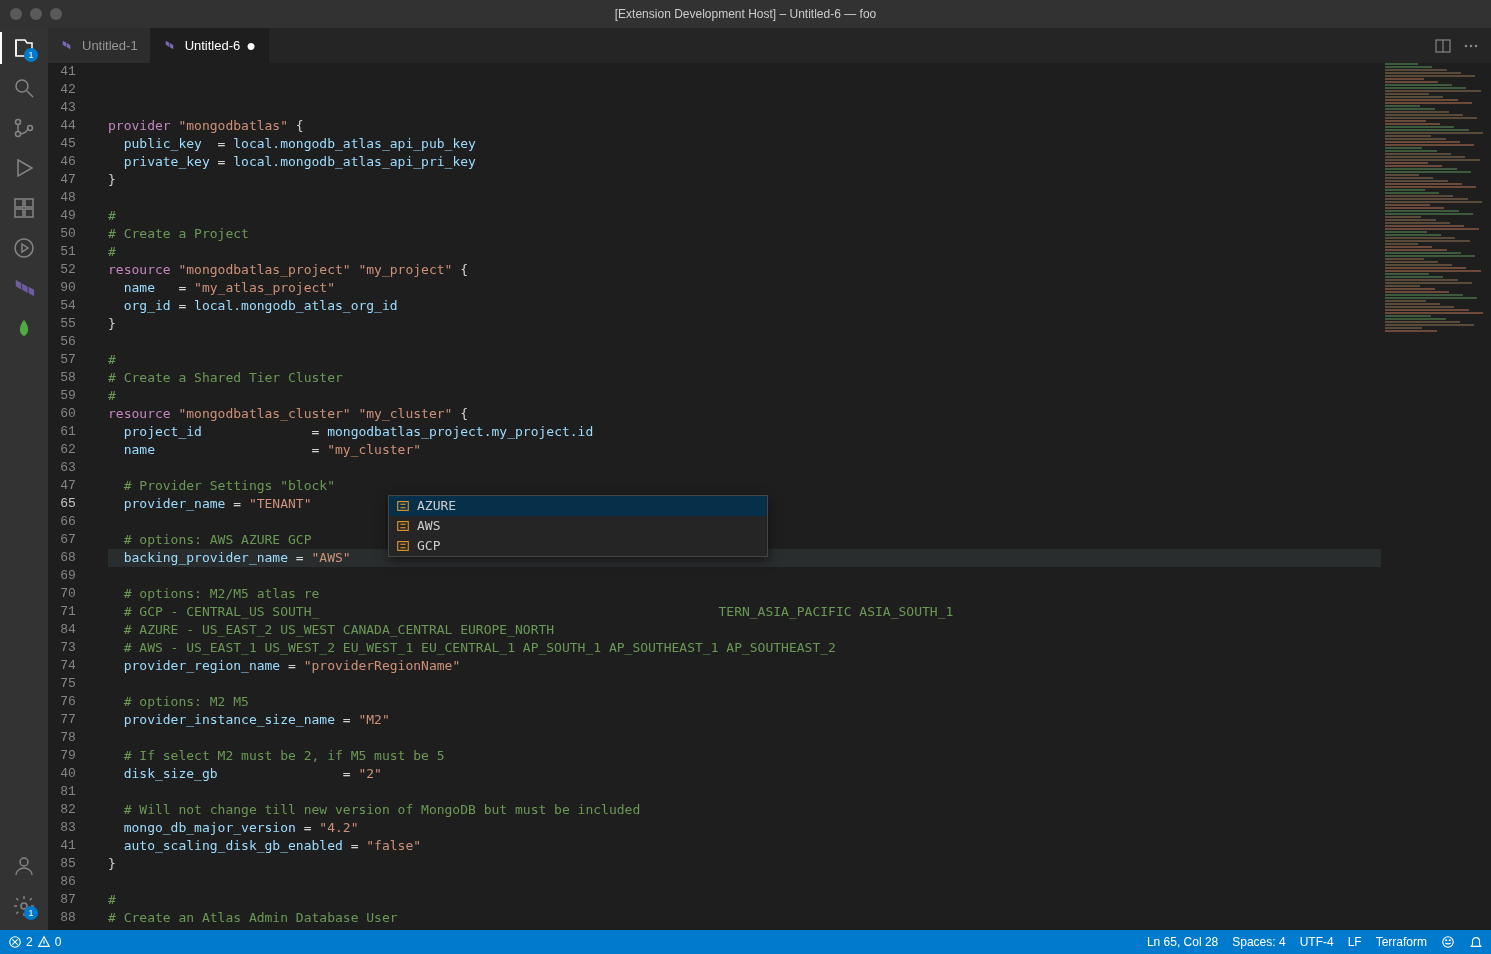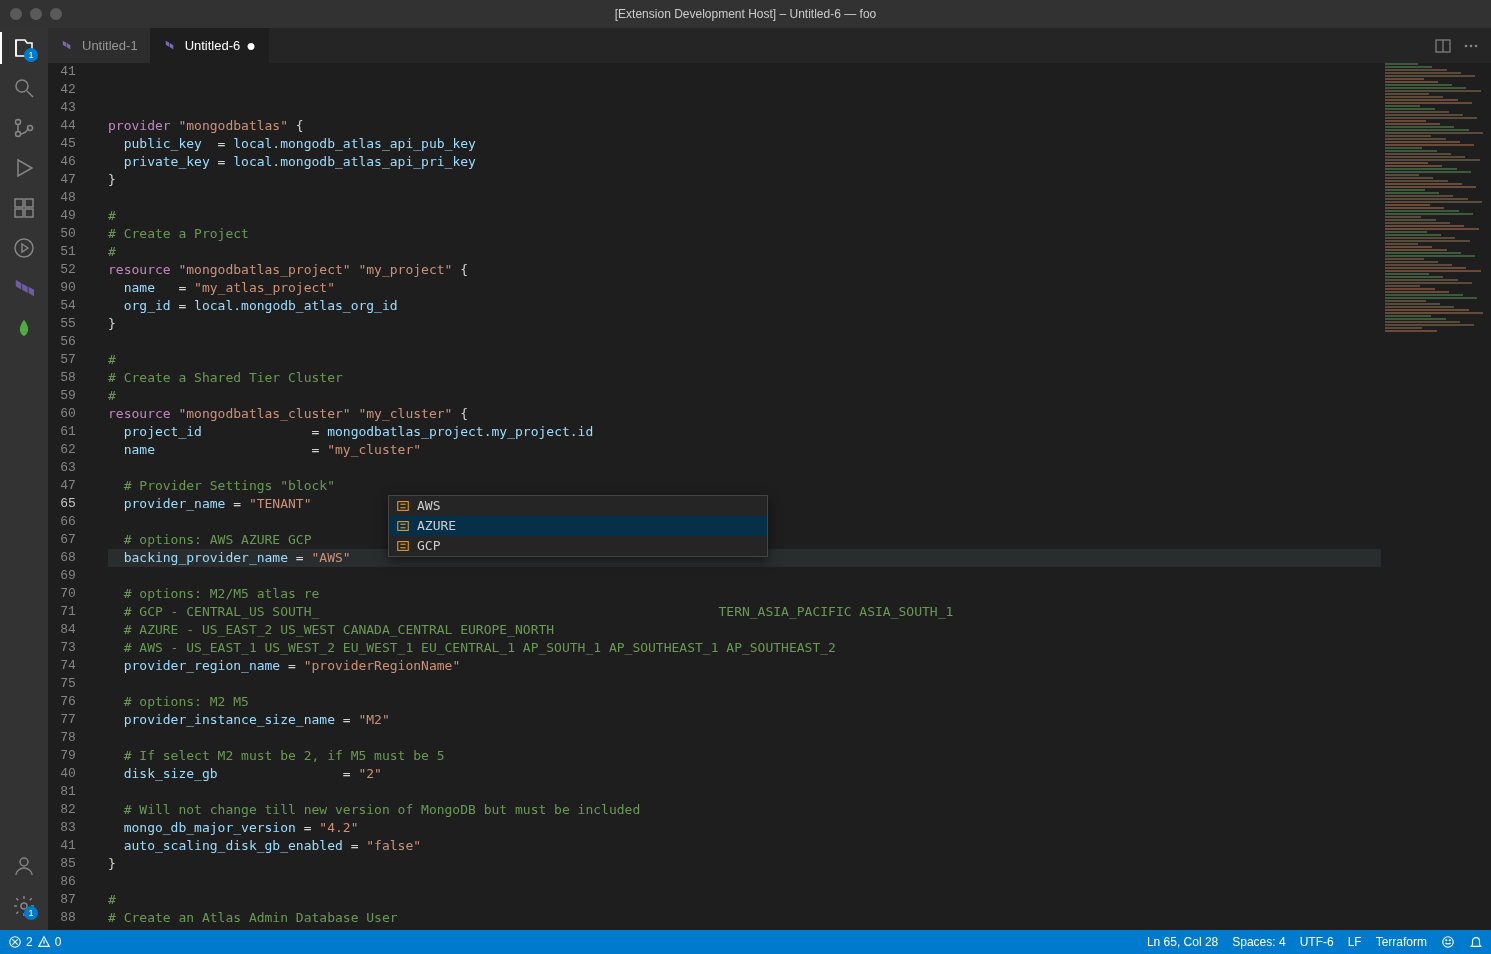--- a/index.html
+++ b/index.html
@@ -334,29 +334,29 @@
           <div class="line">81</div>
           <div class="line">82</div>
           <div class="line">83</div>
           <div class="line">41</div>
           <div class="line">85</div>
           <div class="line">86</div>
           <div class="line">87</div>
           <div class="line">88</div>
         </div>
       <div class="code" id="code">
-        <div class="autocomplete" id="autocomplete" style="top: 432px; left: 284px;"><div class="ac-item"><span class="ac-icon"><svg width="14" height="14" viewBox="0 0 16 16" fill="none" stroke="currentColor" stroke-width="1.2">
-                  <rect x="2" y="3" width="12" height="10"></rect>
-                  <line x1="5" y1="6" x2="11" y2="6"></line>
-                  <line x1="5" y1="10" x2="11" y2="10"></line>
-                </svg></span><span class="ac-label">AWS</span></div><div class="ac-item selected"><span class="ac-icon"><svg width="14" height="14" viewBox="0 0 16 16" fill="none" stroke="currentColor" stroke-width="1.2">
+        <div class="autocomplete" id="autocomplete" style="top: 432px; left: 284px;"><div class="ac-item selected"><span class="ac-icon"><svg width="14" height="14" viewBox="0 0 16 16" fill="none" stroke="currentColor" stroke-width="1.2">
                   <rect x="2" y="3" width="12" height="10"></rect>
                   <line x1="5" y1="6" x2="11" y2="6"></line>
                   <line x1="5" y1="10" x2="11" y2="10"></line>
                 </svg></span><span class="ac-label">AZURE</span></div><div class="ac-item"><span class="ac-icon"><svg width="14" height="14" viewBox="0 0 16 16" fill="none" stroke="currentColor" stroke-width="1.2">
+                  <rect x="2" y="3" width="12" height="10"></rect>
+                  <line x1="5" y1="6" x2="11" y2="6"></line>
+                  <line x1="5" y1="10" x2="11" y2="10"></line>
+                </svg></span><span class="ac-label">AWS</span></div><div class="ac-item"><span class="ac-icon"><svg width="14" height="14" viewBox="0 0 16 16" fill="none" stroke="currentColor" stroke-width="1.2">
                   <rect x="2" y="3" width="12" height="10"></rect>
                   <line x1="5" y1="6" x2="11" y2="6"></line>
                   <line x1="5" y1="10" x2="11" y2="10"></line>
                 </svg></span><span class="ac-label">GCP</span></div></div>
       <div class="line"><span class="kw">provider </span><span class="str">"mongodbatlas"</span><span class="pn"> {</span></div><div class="line"><span class="var">  public_key  </span><span class="pn">= </span><span class="var">local.mongodb_atlas_api_pub_key</span></div><div class="line"><span class="var">  private_key </span><span class="pn">= </span><span class="var">local.mongodb_atlas_api_pri_key</span></div><div class="line"><span class="pn">}</span></div><div class="line"><span class="pn"></span></div><div class="line"><span class="cm">#</span></div><div class="line"><span class="cm"># Create a Project</span></div><div class="line"><span class="cm">#</span></div><div class="line"><span class="kw">resource </span><span class="str">"mongodbatlas_project" "my_project"</span><span class="pn"> {</span></div><div class="line"><span class="var">  name   </span><span class="pn">= </span><span class="str">"my_atlas_project"</span></div><div class="line"><span class="var">  org_id </span><span class="pn">= </span><span class="var">local.mongodb_atlas_org_id</span></div><div class="line"><span class="pn">}</span></div><div class="line"><span class="pn"></span></div><div class="line"><span class="cm">#</span></div><div class="line"><span class="cm"># Create a Shared Tier Cluster</span></div><div class="line"><span class="cm">#</span></div><div class="line"><span class="kw">resource </span><span class="str">"mongodbatlas_cluster" "my_cluster"</span><span class="pn"> {</span></div><div class="line"><span class="var">  project_id              </span><span class="pn">= </span><span class="var">mongodbatlas_project.my_project.id</span></div><div class="line"><span class="var">  name                    </span><span class="pn">= </span><span class="str">"my_cluster"</span></div><div class="line"><span class="pn"></span></div><div class="line"><span class="cm">  # Provider Settings "block"</span></div><div class="line"><span class="var">  provider_name </span><span class="pn">= </span><span class="str">"TENANT"</span></div><div class="line"><span class="pn"></span></div><div class="line"><span class="cm">  # options: AWS AZURE GCP</span></div><div class="line current"><span class="var">  backing_provider_name </span><span class="pn">= </span><span class="str">"AWS"</span></div><div class="line"><span class="pn"></span></div><div class="line"><span class="cm">  # options: M2/M5 atlas re</span></div><div class="line"><span class="cm">  # GCP - CENTRAL_US SOUTH_</span><span class="cm">                                                   TERN_ASIA_PACIFIC ASIA_SOUTH_1</span></div><div class="line"><span class="cm">  # AZURE - US_EAST_2 US_WEST CANADA_CENTRAL EUROPE_NORTH</span></div><div class="line"><span class="cm">  # AWS - US_EAST_1 US_WEST_2 EU_WEST_1 EU_CENTRAL_1 AP_SOUTH_1 AP_SOUTHEAST_1 AP_SOUTHEAST_2</span></div><div class="line"><span class="var">  provider_region_name </span><span class="pn">= </span><span class="str">"providerRegionName"</span></div><div class="line"><span class="pn"></span></div><div class="line"><span class="cm">  # options: M2 M5</span></div><div class="line"><span class="var">  provider_instance_size_name </span><span class="pn">= </span><span class="str">"M2"</span></div><div class="line"><span class="pn"></span></div><div class="line"><span class="cm">  # If select M2 must be 2, if M5 must be 5</span></div><div class="line"><span class="var">  disk_size_gb                </span><span class="pn">= </span><span class="str">"2"</span></div><div class="line"><span class="pn"></span></div><div class="line"><span class="cm">  # Will not change till new version of MongoDB but must be included</span></div><div class="line"><span class="var">  mongo_db_major_version </span><span class="pn">= </span><span class="str">"4.2"</span></div><div class="line"><span class="var">  auto_scaling_disk_gb_enabled </span><span class="pn">= </span><span class="str">"false"</span></div><div class="line"><span class="pn">}</span></div><div class="line"><span class="pn"></span></div><div class="line"><span class="cm">#</span></div><div class="line"><span class="cm"># Create an Atlas Admin Database User</span></div><div class="line"><span class="cm">#</span></div></div>
       <div class="minimap" id="minimap">
           <div class="mm-line mm-comment" style="width: 30%;"></div>
           <div class="mm-line mm-comment" style="width: 43%;"></div>
           <div class="mm-line mm-code" style="width: 56%;"></div>
           <div class="mm-line mm-code" style="width: 69%;"></div>
@@ -463,21 +463,21 @@
       <svg width="14" height="14" viewBox="0 0 16 16" fill="none" stroke="currentColor" stroke-width="1.3">
           <path d="M8 2l6 11H2z"></path>
           <line x1="8" y1="6" x2="8" y2="10"></line>
         </svg>
       <span>0</span>
     </div>
   </div>
   <div class="sb-right">
     <div class="sb-item">Ln 65, Col 28</div>
     <div class="sb-item">Spaces: 4</div>
-    <div class="sb-item">UTF-6</div>
+    <div class="sb-item">UTF-4</div>
     <div class="sb-item">LF</div>
     <div class="sb-item">Terraform</div>
     <div class="sb-item">
       <svg width="14" height="14" viewBox="0 0 16 16" fill="none" stroke="currentColor" stroke-width="1.3">
           <circle cx="8" cy="8" r="6"></circle>
           <path d="M5 9c1 1.5 5 1.5 6 0"></path>
           <circle cx="6" cy="6" r="0.6" fill="currentColor"></circle>
           <circle cx="10" cy="6" r="0.6" fill="currentColor"></circle>
         </svg>
     </div>

